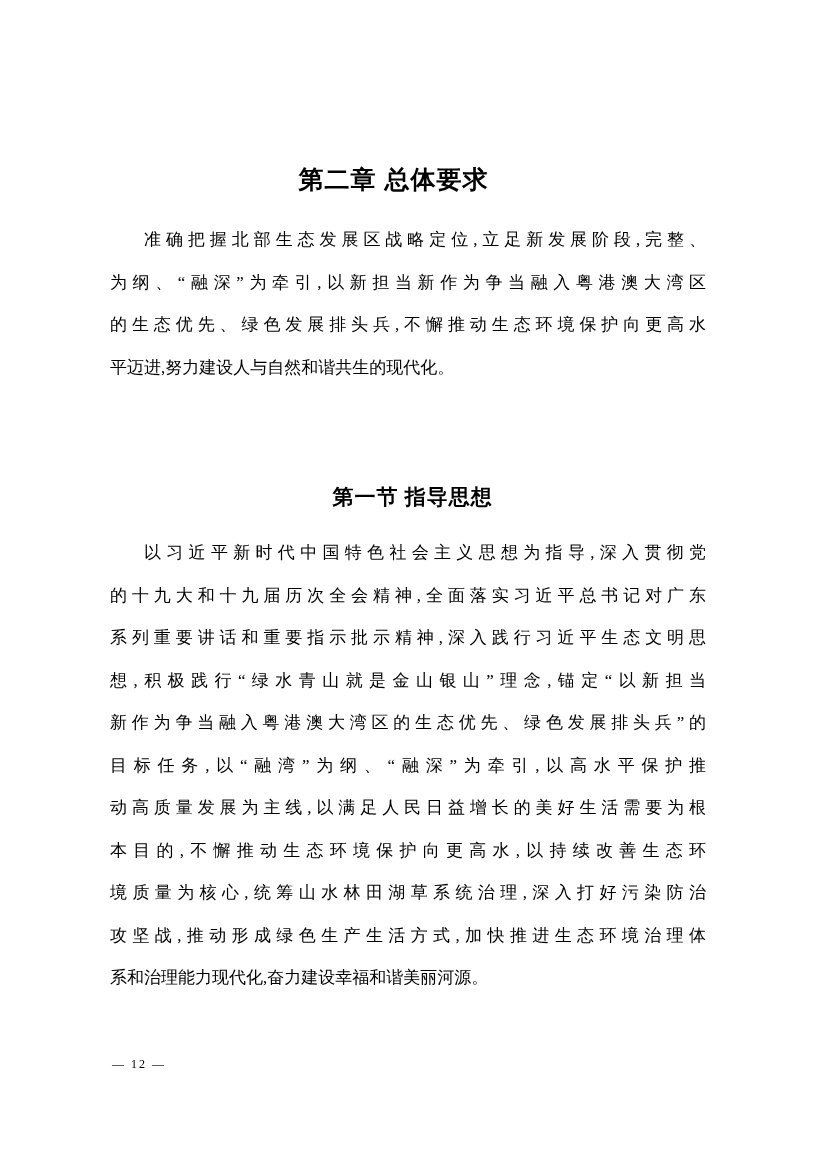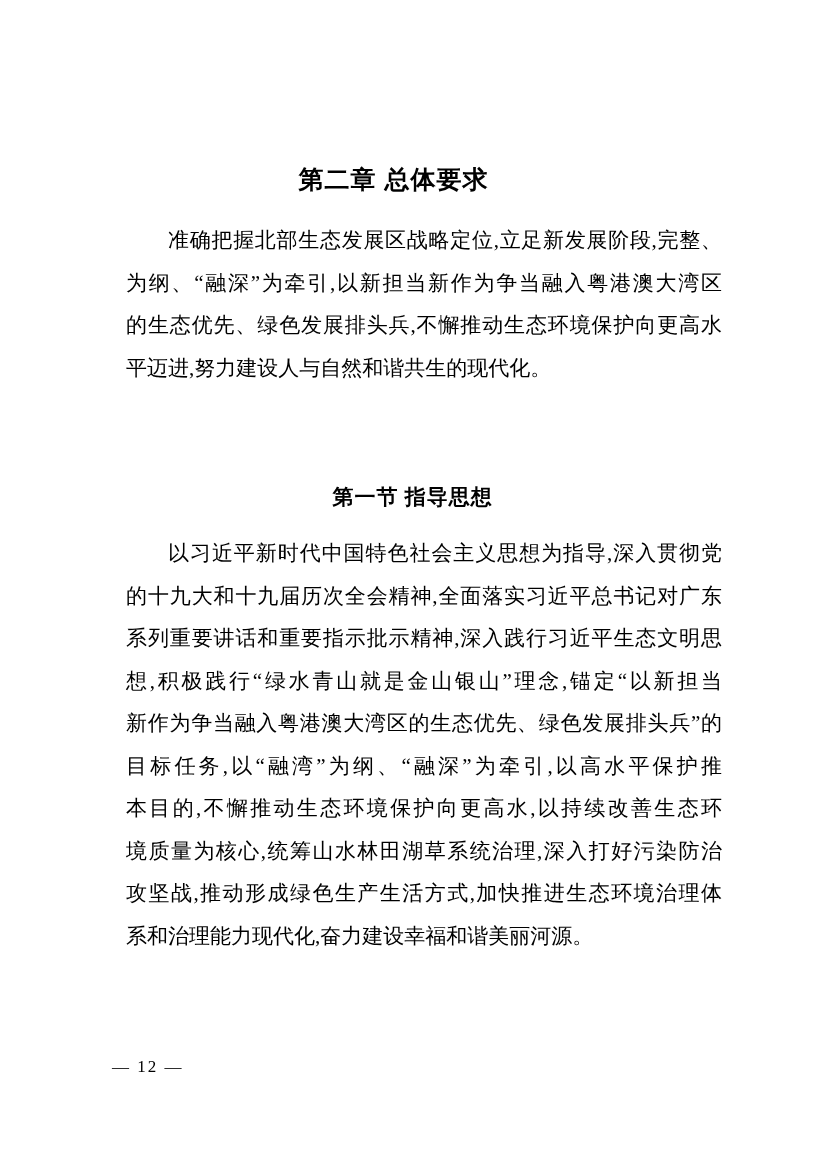--- a/index.html
+++ b/index.html
@@ -32,44 +32,44 @@
     top: 483px;
     left: 0;
     width: 825px;
     text-align: center;
     font-weight: bold;
     font-size: 21px;
     letter-spacing: 1px;
   }
   .paragraph {
     position: absolute;
-    left: 126px;
+    left: 110px;
     width: 596px;
-    font-size: 21px;
+    font-size: 17px;
     line-height: 42.5px;
   }
   .paragraph-1 { top: 219px; }
   .paragraph-2 { top: 532px; }
   .text-line {
     height: 42.5px;
     white-space: nowrap;
     text-align: justify;
     text-align-last: justify;
   }
   .text-line.indent {
     text-indent: 2em;
   }
   .text-line.last {
     text-align-last: left;
   }
   .page-number {
     position: absolute;
     top: 1057px;
     left: 112px;
-    font-size: 17px;
+    font-size: 12px;
     letter-spacing: 2px;
   }
 </style>
 </head>
 <body>
 
 <div class="page">
 
   <div class="chapter-title">第二章 总体要求</div>
 
@@ -82,20 +82,21 @@
 
   <div class="section-title">第一节 指导思想</div>
 
   <div class="paragraph paragraph-2">
     <div class="text-line indent">以习近平新时代中国特色社会主义思想为指导,深入贯彻党</div>
     <div class="text-line">的十九大和十九届历次全会精神,全面落实习近平总书记对广东</div>
     <div class="text-line">系列重要讲话和重要指示批示精神,深入践行习近平生态文明思</div>
     <div class="text-line">想,积极践行“绿水青山就是金山银山”理念,锚定“以新担当</div>
     <div class="text-line">新作为争当融入粤港澳大湾区的生态优先、绿色发展排头兵”的</div>
     <div class="text-line">目标任务,以“融湾”为纲、“融深”为牵引,以高水平保护推</div>
+    <div class="text-line">动高质量发展为主线,以满足人民日益增长的美好生活需要为根</div>
     <div class="text-line">本目的,不懈推动生态环境保护向更高水,以持续改善生态环</div>
     <div class="text-line">境质量为核心,统筹山水林田湖草系统治理,深入打好污染防治</div>
     <div class="text-line">攻坚战,推动形成绿色生产生活方式,加快推进生态环境治理体</div>
     <div class="text-line last">系和治理能力现代化,奋力建设幸福和谐美丽河源。</div>
   </div>
 
   <div class="page-number">— 12 —</div>
 
 </div>
 

